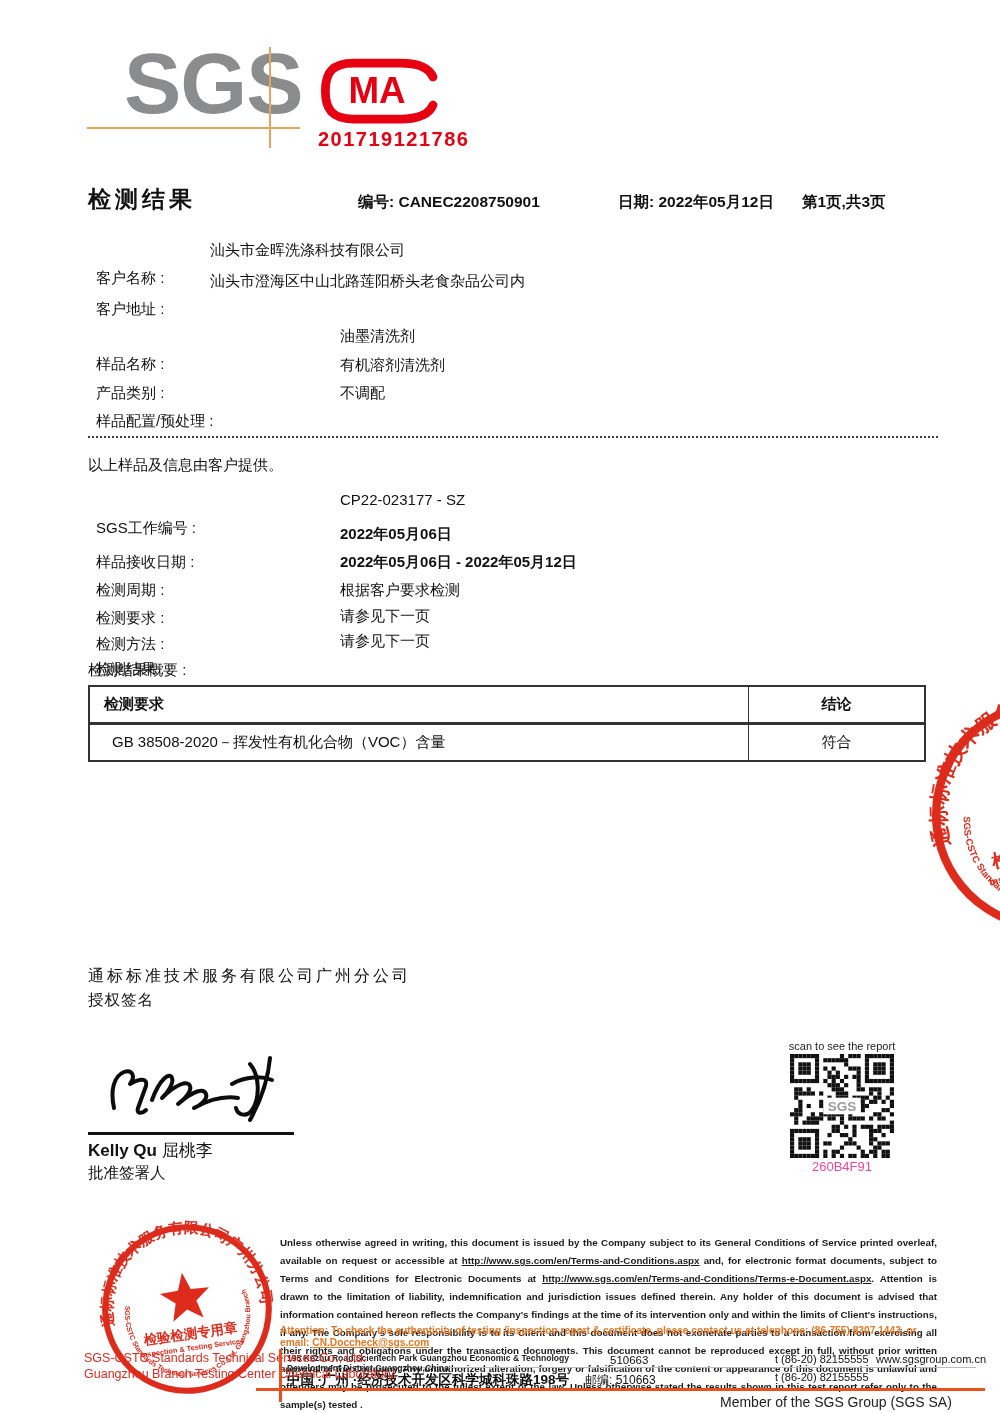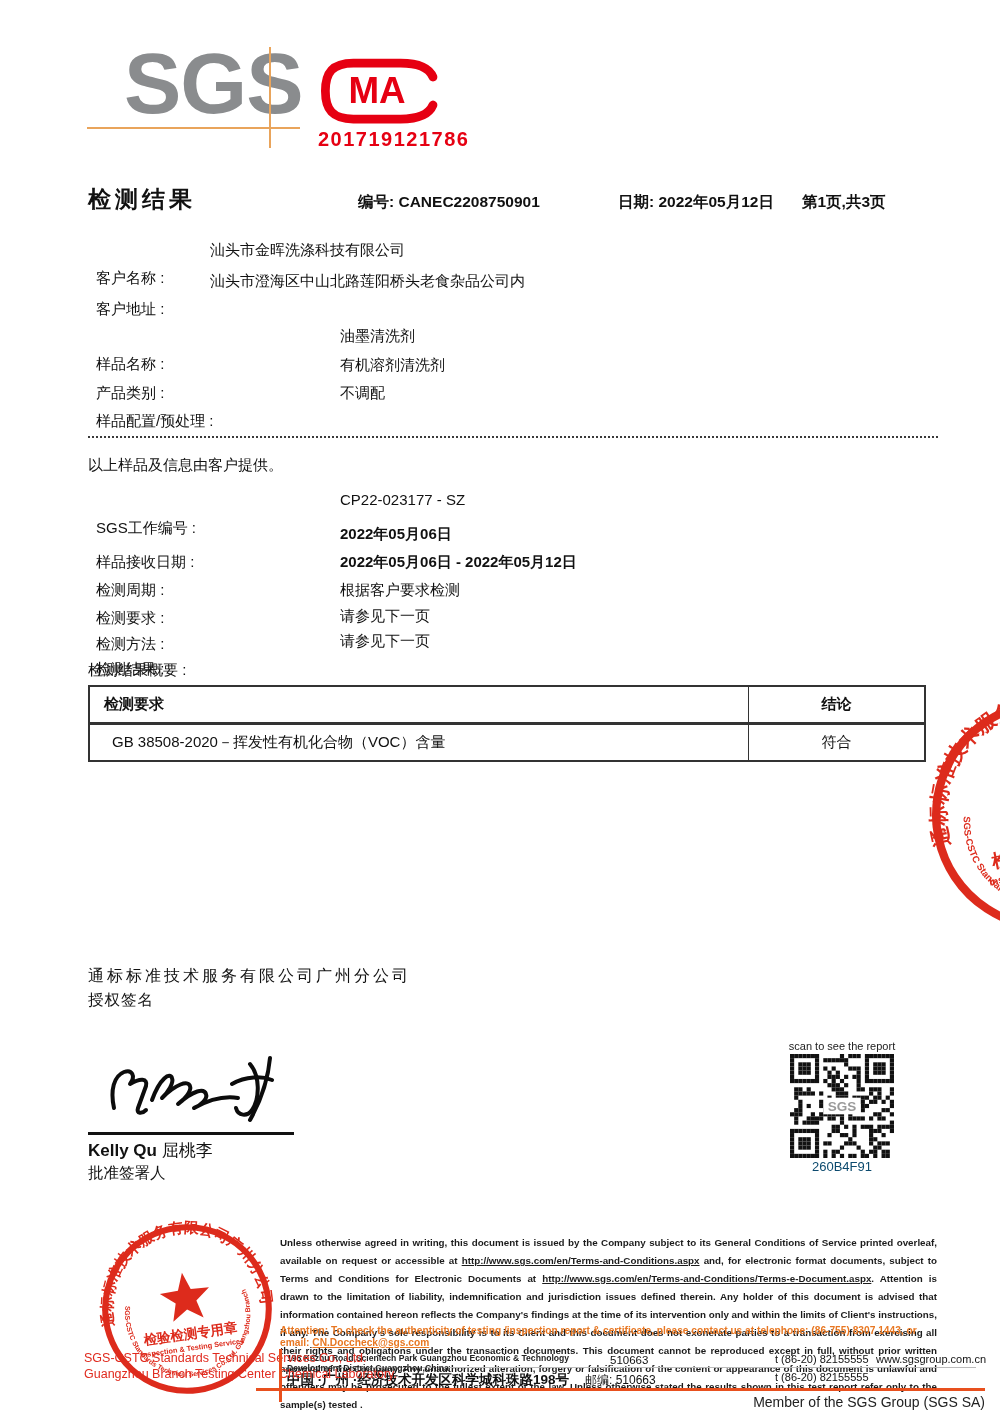--- a/index.html
+++ b/index.html
@@ -55,21 +55,21 @@
   .auth-label { left:88px; top:990px; font-size:15.5px; letter-spacing:1px; }
   .sig-svg { left:100px; top:1050px; }
   .sig-line { left:88px; top:1132px; width:206px; height:2.5px; background:#111; }
   .signer { left:88px; top:1139px; font-size:17px; }
   .signer .en { font-weight:700; }
   .approver { left:88px; top:1163px; font-size:15.5px; }
 
   
   .qr-wrap { left:774px; top:1020px; width:136px; text-align:center;margin-top:20px; }
   .qr-cap-top { font-size:11px; color:#222; }
-  .qr-cap-bottom { font-size:13px; color:#0c4a6e; margin-top:1px; }
+  .qr-cap-bottom { font-size:13px; color:#ec4899; margin-top:1px; }
   .qr-svg { display:block; margin:2px auto 0; }
 
   
   .lab-lines { left:84px; top:1350px; z-index:6; color:#e02a1e; font-size:12.5px; line-height:16px; white-space:nowrap; }
 
   
   .legal { left:280px; top:1234px; width:657px; font-size:9.8px; line-height:18px;
     font-weight:700; text-align:justify; color:#1c1c1c; }
   .legal .u, .attention .u { text-decoration:underline; }
   .attention { left:280px; top:1325px; width:657px; font-size:10.2px; line-height:11.6px;
@@ -81,21 +81,21 @@
   .f-red   { left:256px; top:1388px; width:729px; height:2.5px; background:#e8501e; }
   .f-row { white-space:nowrap; }
   .f-addr-en { left:287px; top:1354px; font-size:8.6px; color:#222; width:320px; white-space:normal; line-height:9.5px; font-weight:600;}
   .f-pc-en   { left:610px; top:1354px; font-size:11.5px; }
   .f-tel1    { left:775px; top:1353px; font-size:11px; }
   .f-web     { left:876px; top:1353px; font-size:11px; }
   .f-addr-cn { left:287px; top:1371px; font-size:13.5px; font-weight:700; }
   .f-pc-cn   { left:585px; top:1372px; font-size:12px; }
   .f-tel2    { left:775px; top:1371px; font-size:11px; }
   .f-email   { left:876px; top:1371px; font-size:11px;margin-top:44px; }
-  .member { left:720px; top:1394px; width:265px; text-align:right; font-size:14px; color:#222; }
+  .member { left:720px; top:1394px; width:265px; text-align:left; font-size:14px; color:#222; }
 </style>
 </head>
 <body>
 
 <div class="abs sgs-logo">SGS</div>
 <div class="abs cross-h"></div>
 <div class="abs cross-v"></div>
 
 <svg class="abs cma" width="136" height="70" viewBox="0 0 150 80">
   <path d="M 131,24 C 126,12 111,8 94,8 L 40,8 C 16,8 8,19 8,40 C 8,61 16,72 40,72 L 94,72 C 111,72 126,68 131,56" fill="none" stroke="#e60012" stroke-width="10" stroke-linecap="round" stroke-linejoin="round"></path>

